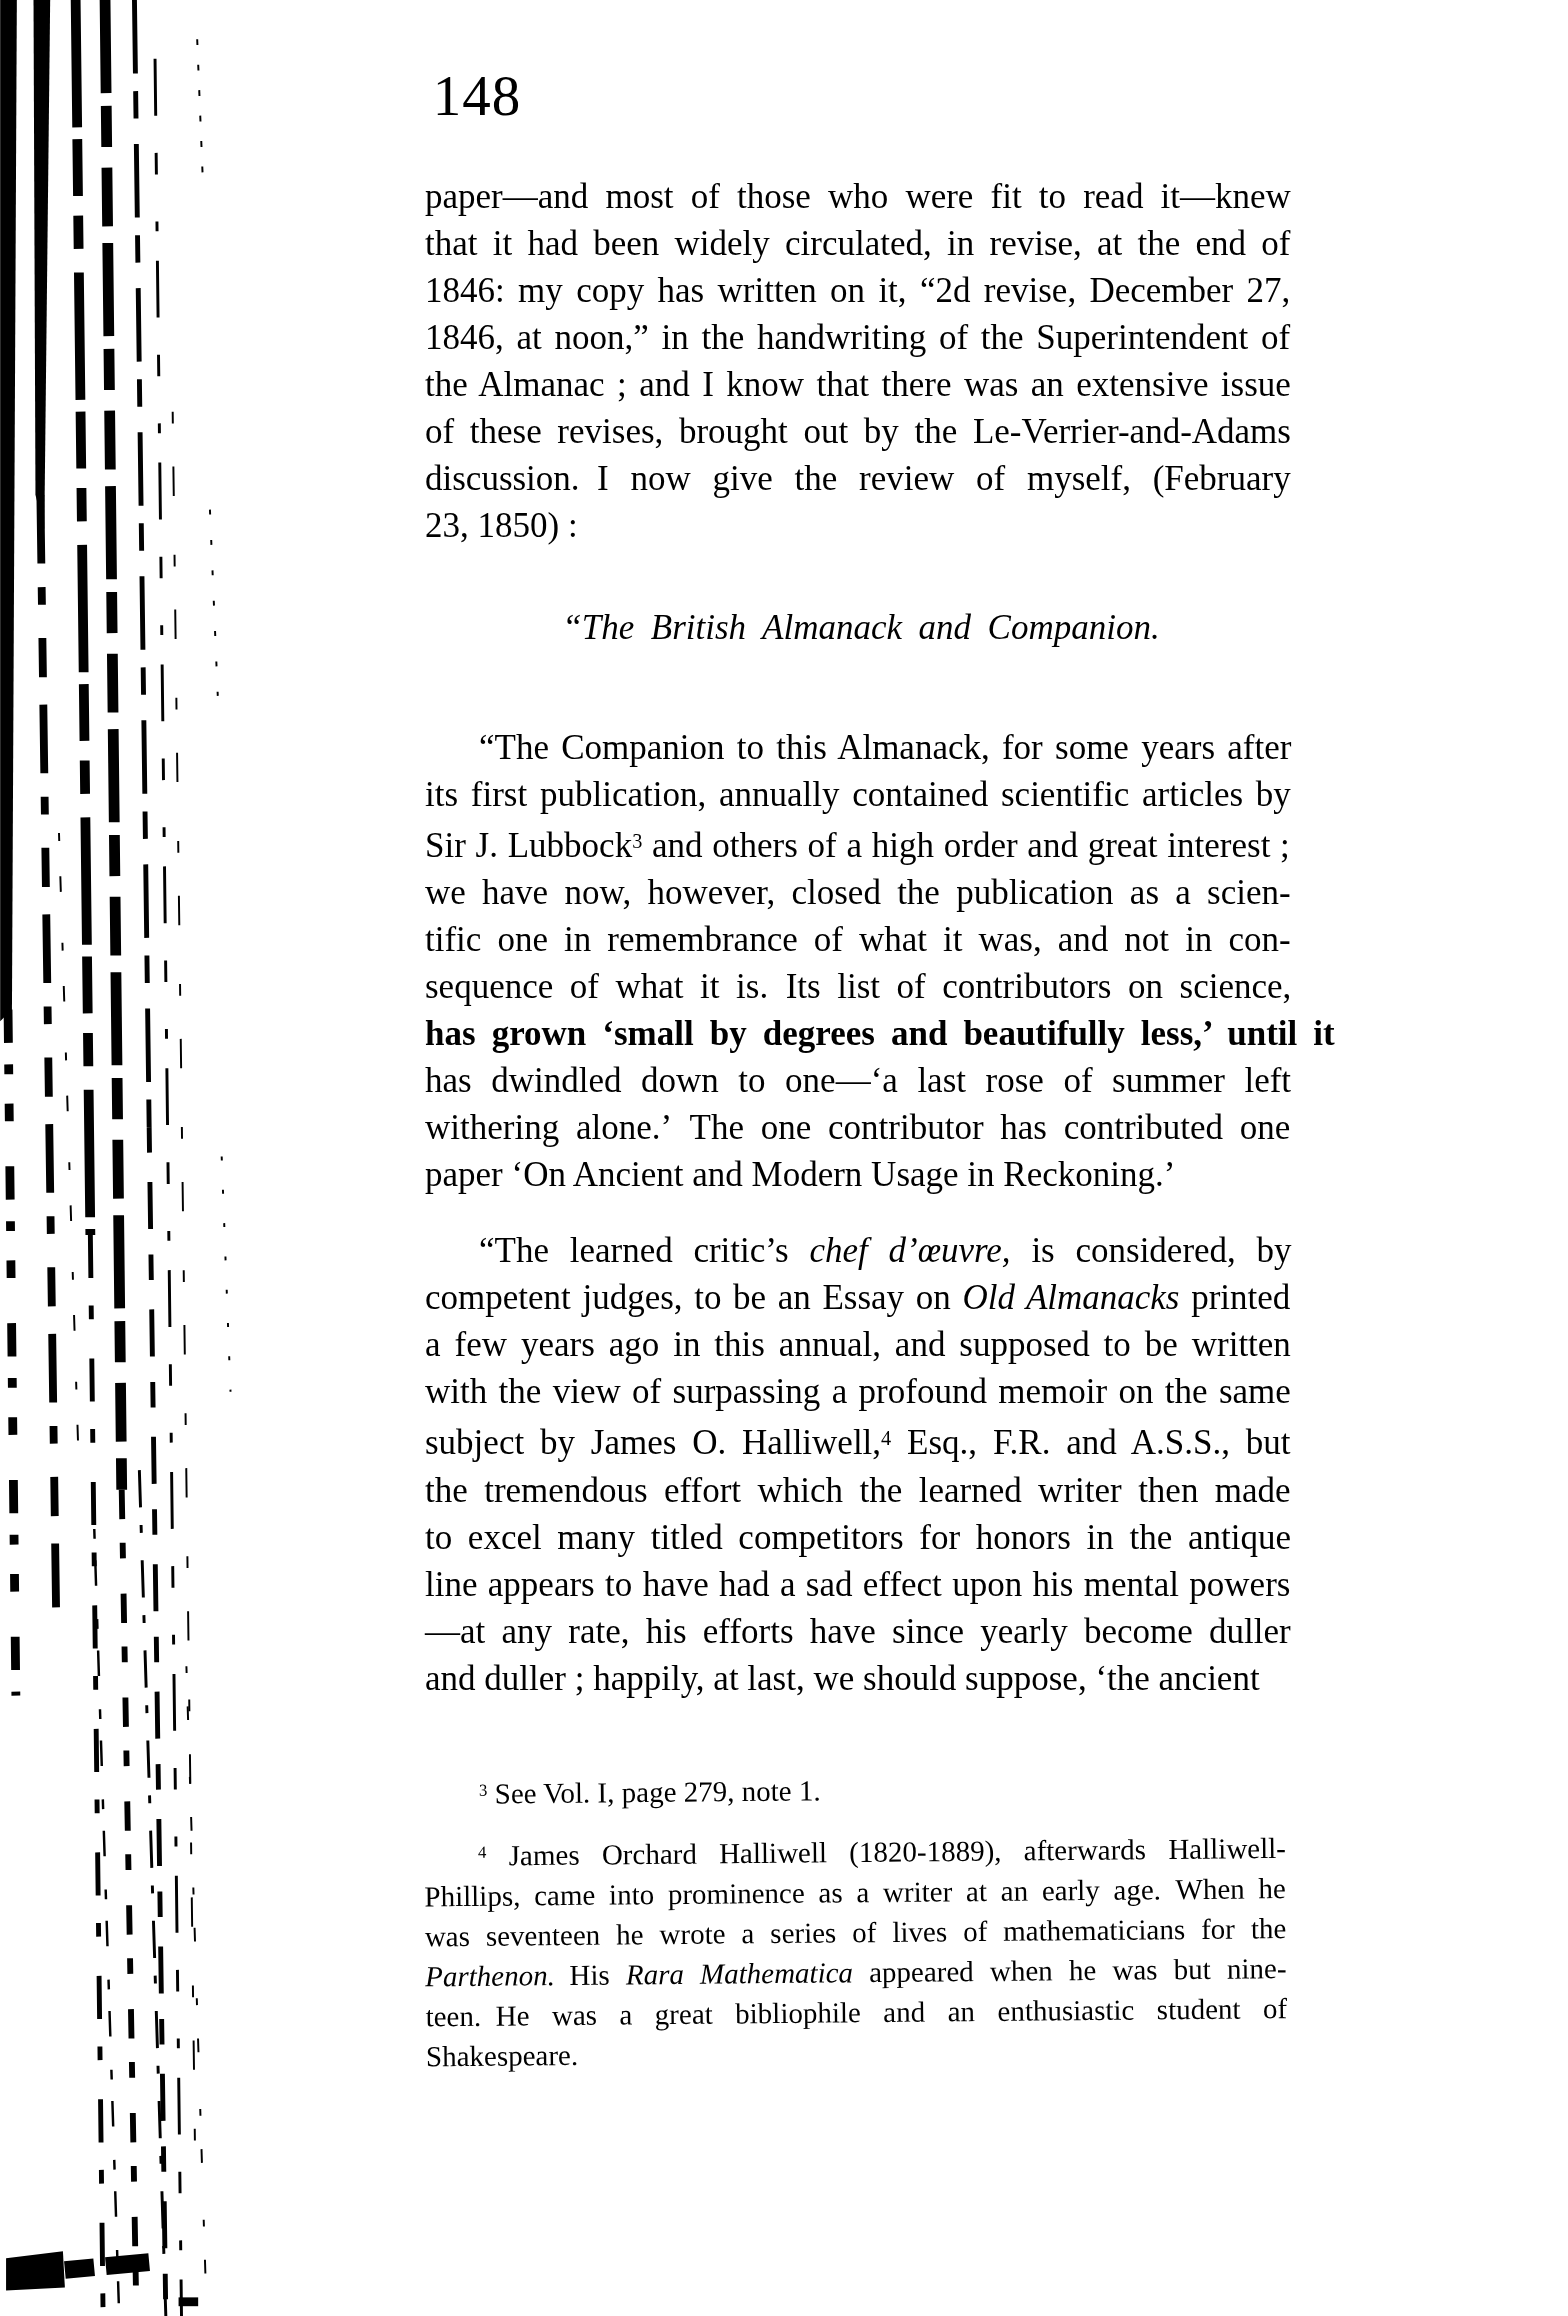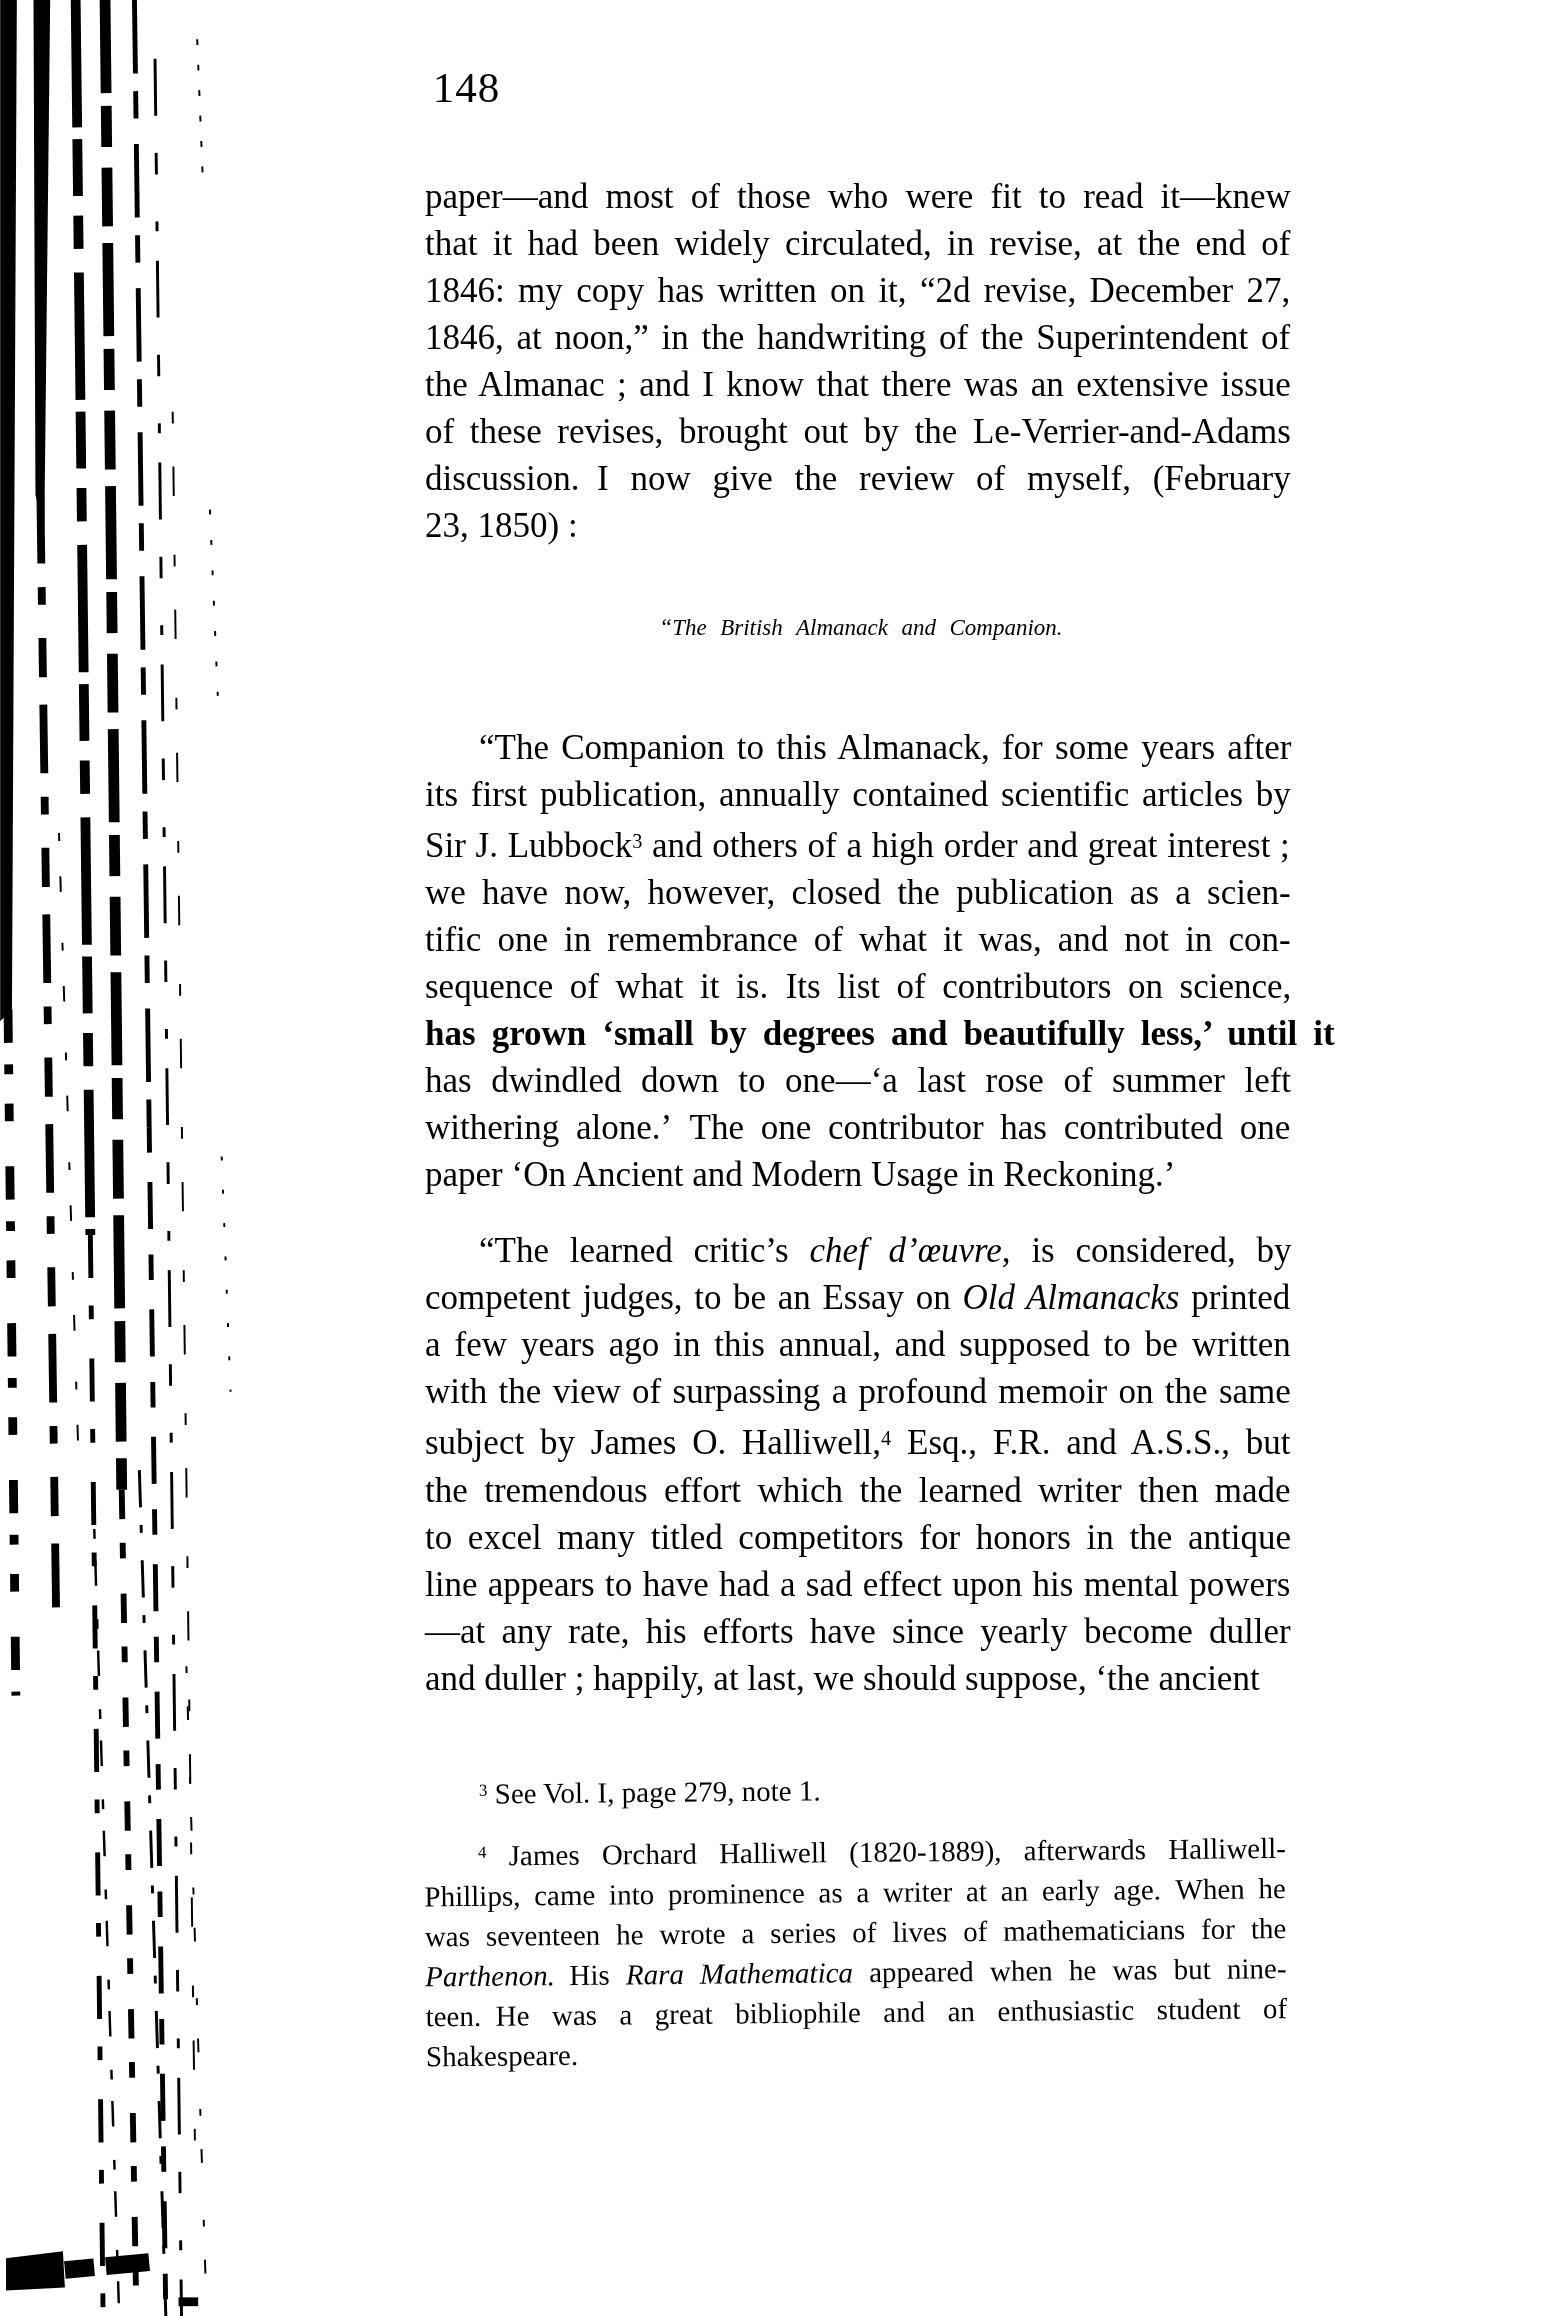--- a/index.html
+++ b/index.html
@@ -4,26 +4,26 @@
 <style>
   html,body { margin:0; padding:0; }
   body {
     width:1568px; height:2316px; position:relative; overflow:hidden;
     background:#ffffff; color:#000;
     font-family:"Liberation Serif","DejaVu Serif",serif;
   }
   #scan-artifacts { position:absolute; left:0; top:0; }
   .content { position:absolute; left:425px; top:0; width:872px; }
   .page-header { position:relative; margin-top:61px; height:57px; }
-  .page-number { position:absolute; left:7.8px; top:2px; font-size:43px; letter-spacing:1px;text-align:right; }
+  .page-number { position:absolute; left:7.8px; top:2px; font-size:57px; letter-spacing:1px;text-align:right; }
   .running-title { position:absolute; left:0; right:0; top:12.7px; text-align:center;
     font-size:28px; letter-spacing:3.4px; transform:translateX(83px); word-spacing:5.9px; }
   .block { position:relative; }
   .block.body { font-size:35px; line-height:47px; }
-  .block.heading { font-size:23px; line-height:47px; font-style:italic; text-align:center;
+  .block.heading { font-size:35px; line-height:47px; font-style:italic; text-align:center;
     margin-top:55px; word-spacing:7.8px; }
   .block.footnote { font-size:29px; line-height:40px; transform:rotate(-0.55deg);
     transform-origin:39px center; }
   [data-name="paragraph-1"] { margin-top:55px; }
   [data-name="paragraph-2"] { margin-top:73px; }
   [data-name="paragraph-3"] { margin-top:29px; }
   [data-name="footnote-3"]  { margin-top:69px; }
   [data-name="footnote-4"]  { margin-top:19.6px; }
   .line { white-space:nowrap; height:1em; line-height:inherit; }
   .block .line { height:auto; }

